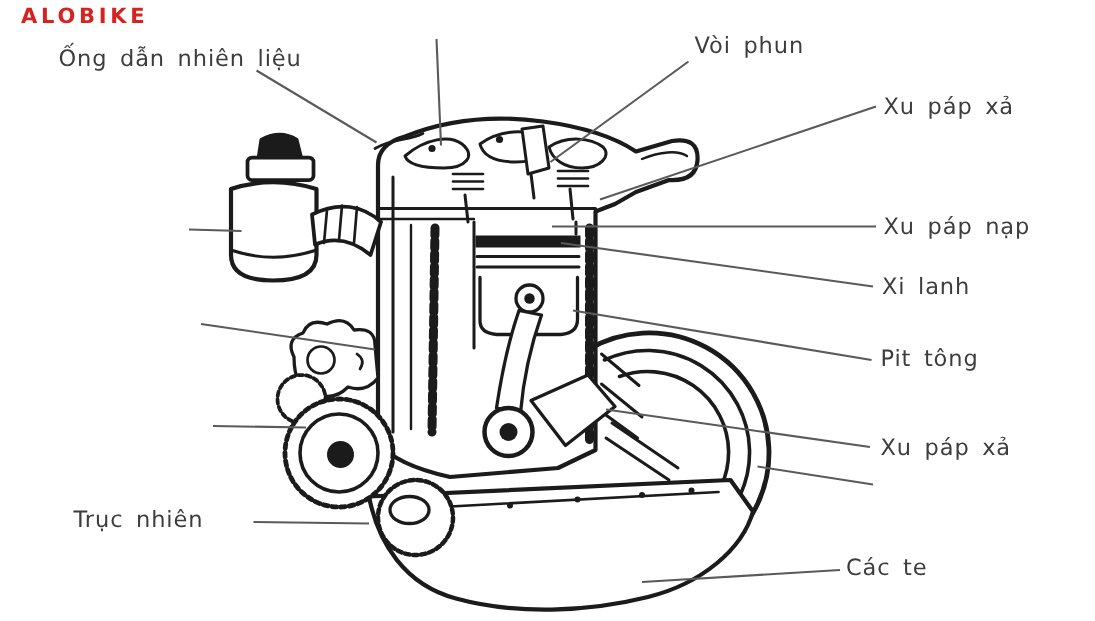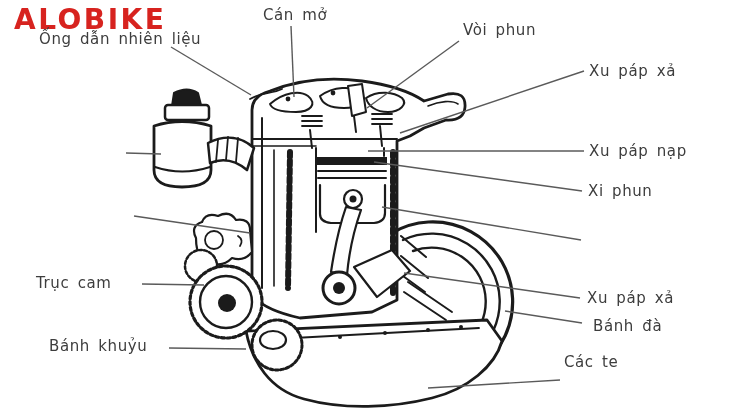--- a/index.html
+++ b/index.html
@@ -16,21 +16,21 @@
     font-size:15px;
     line-height:20px;
     color:#3d3d3d;
     letter-spacing:0.6px;
     word-spacing:3px;
     white-space:nowrap;
   }
   .logo{
     position:absolute;
     left:14px;top:3px;
-    font-size:28px;
+    font-size:14px;
     font-weight:800;
     letter-spacing:2.5px;
     color:#d7231f;
     font-style:normal;
   }
 </style>
 </head>
 <body>
 
 <div id="screen">
@@ -145,23 +145,21 @@
       <line x1="580" y1="298" x2="404" y2="273"></line>
       <line x1="582" y1="323" x2="505" y2="311"></line>
       <line x1="169" y1="348" x2="246" y2="349"></line>
       <line x1="560" y1="380" x2="428" y2="388"></line>
     </g>
   </svg>
 
   <div class="logo">ALOBIKE</div>
 
   <div class="label" style="left:39px;  top:29px;text-align:center;">Ống dẫn nhiên liệu</div>
-  <div class="label" style="left:263px; top:5px;">Cán mở</div>
   <div class="label" style="left:463px; top:20px;">Vòi phun</div>
   <div class="label" style="left:589px; top:61px;">Xu páp xả</div>
   <div class="label" style="left:589px; top:141px;">Xu páp nạp</div>
-  <div class="label" style="left:588px; top:181px;">Xi phun</div>
-  <div class="label" style="left:36px;  top:273px;">Trục cam</div>
+  <div class="label" style="left:588px; top:181px;">Xi lanh</div>
+  <div class="label" style="left:587px; top:229px;">Pit tông</div>
   <div class="label" style="left:587px; top:288px;">Xu páp xả</div>
-  <div class="label" style="left:593px; top:316px;">Bánh đà</div>
-  <div class="label" style="left:49px;  top:336px;">Bánh khuỷu</div>
-  <div class="label" style="left:564px; top:352px;">Các te</div>
+  <div class="label" style="left:49px;  top:336px;">Trục nhiên</div>
+  <div class="label" style="left:564px; top:368px;">Các te</div>
 </div>
 
 </body></html>

